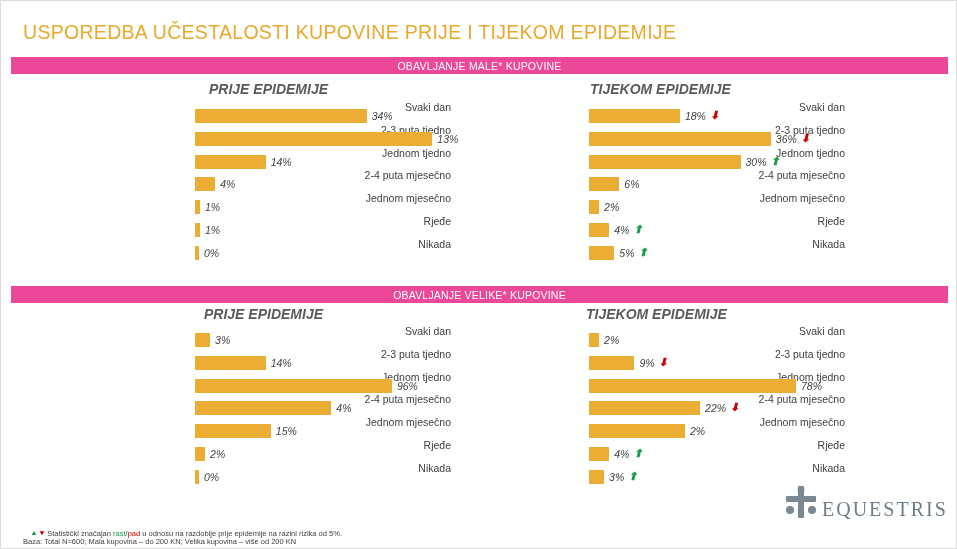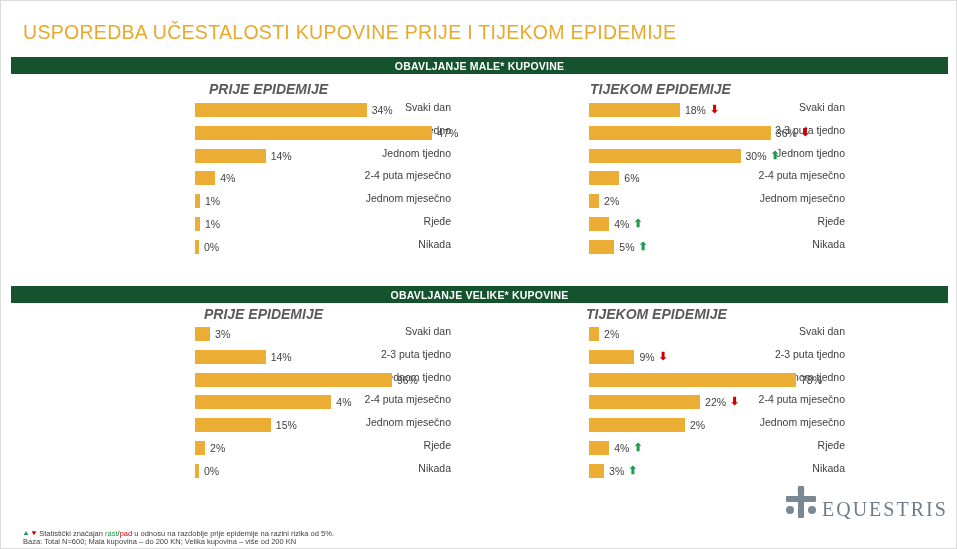--- a/index.html
+++ b/index.html
@@ -21,24 +21,24 @@
     font-size: 19.5px;
     font-weight: normal;
     letter-spacing: 0.3px;
     color: #E8A92C;
     white-space: nowrap;
     text-align: right;
   }
   .section-bar {
     position:absolute;
     left: 10px; width: 937px; height: 17px;
-    background: #14532d;
+    background: #ec4899;
     color: #ffffff;
     font-size: 10.5px;
-    font-weight: bold;
+    font-weight: normal;
     letter-spacing: .2px;
     display:flex; align-items:center; justify-content:center;
   }
   .bar1 { top: 56px; }
   .bar2 { top: 285px; }
 
   .panel-label {
     position:absolute;
     font-size: 14px;
     font-style: italic;
@@ -60,23 +60,24 @@
     right: 0; top: 0;
     width: 178px;
     text-align: right;
     font-size: 10.5px;
     color: #404040;
     line-height: 16px;
     white-space: nowrap;
   }
   .chart .track {
     position:absolute;
-    left: 184px; top: 4px;
+    left: 184px; top: 10px;
     height: 22px;
     white-space: nowrap;
+    font-style: italic;
   }
   .chart .fill {
     display:inline-block;
     vertical-align: top;
     height: 14px;
     background: #EBAD33;
     min-width: 4px;
   }
   .chart .val {
     display:inline-block;
@@ -98,21 +99,21 @@
   .arrow.up { color: #1f9c4b; }
   .arrow.down { color: #CC0000; }
 
   .footnotes {
     position:absolute;
     left: 22px;
     font-size: 7.5px;
     color: #3f3f3f;
   }
   .fn1 { top: 536px; }
-  .fn2 { top: 528px; }
+  .fn2 { top: 528px; margin-left: 8px; }
   .fn2 .a-up { color:#1f9c4b; font-weight:bold; }
   .fn2 .a-dn { color:#CC0000; font-weight:bold; }
   .fn2 .green { color:#1f9c4b; }
   .fn2 .red { color:#CC0000; }
 
   .logo {
     position:absolute;
     right: 18px; bottom: 10px;
     width: 160px; height: 56px;
   }
@@ -143,21 +144,21 @@
   <div class="panel-label" style="left:208px; top:80px;">PRIJE EPIDEMIJE</div>
   <div class="panel-label" style="left:589px; top:80px;">TIJEKOM EPIDEMIJE</div>
 
   <div class="chart" id="chart0" style="left:10px; top:98px;">
       <div class="row">
         <div class="cat">Svaki dan</div>
         <div class="track"><span class="fill" style="width: 171.7px;"></span><span class="val">34%</span></div>
       </div>
       <div class="row">
         <div class="cat">2-3 puta tjedno</div>
-        <div class="track"><span class="fill" style="width: 237.3px;"></span><span class="val">47%</span></div>
+        <div class="track"><span class="fill" style="width: 237.3px;"></span><span class="val">13%</span></div>
       </div>
       <div class="row">
         <div class="cat">Jednom tjedno</div>
         <div class="track"><span class="fill" style="width: 70.7px;"></span><span class="val">14%</span></div>
       </div>
       <div class="row">
         <div class="cat">2-4 puta mjesečno</div>
         <div class="track"><span class="fill" style="width: 20.2px;"></span><span class="val">4%</span></div>
       </div>
       <div class="row">

